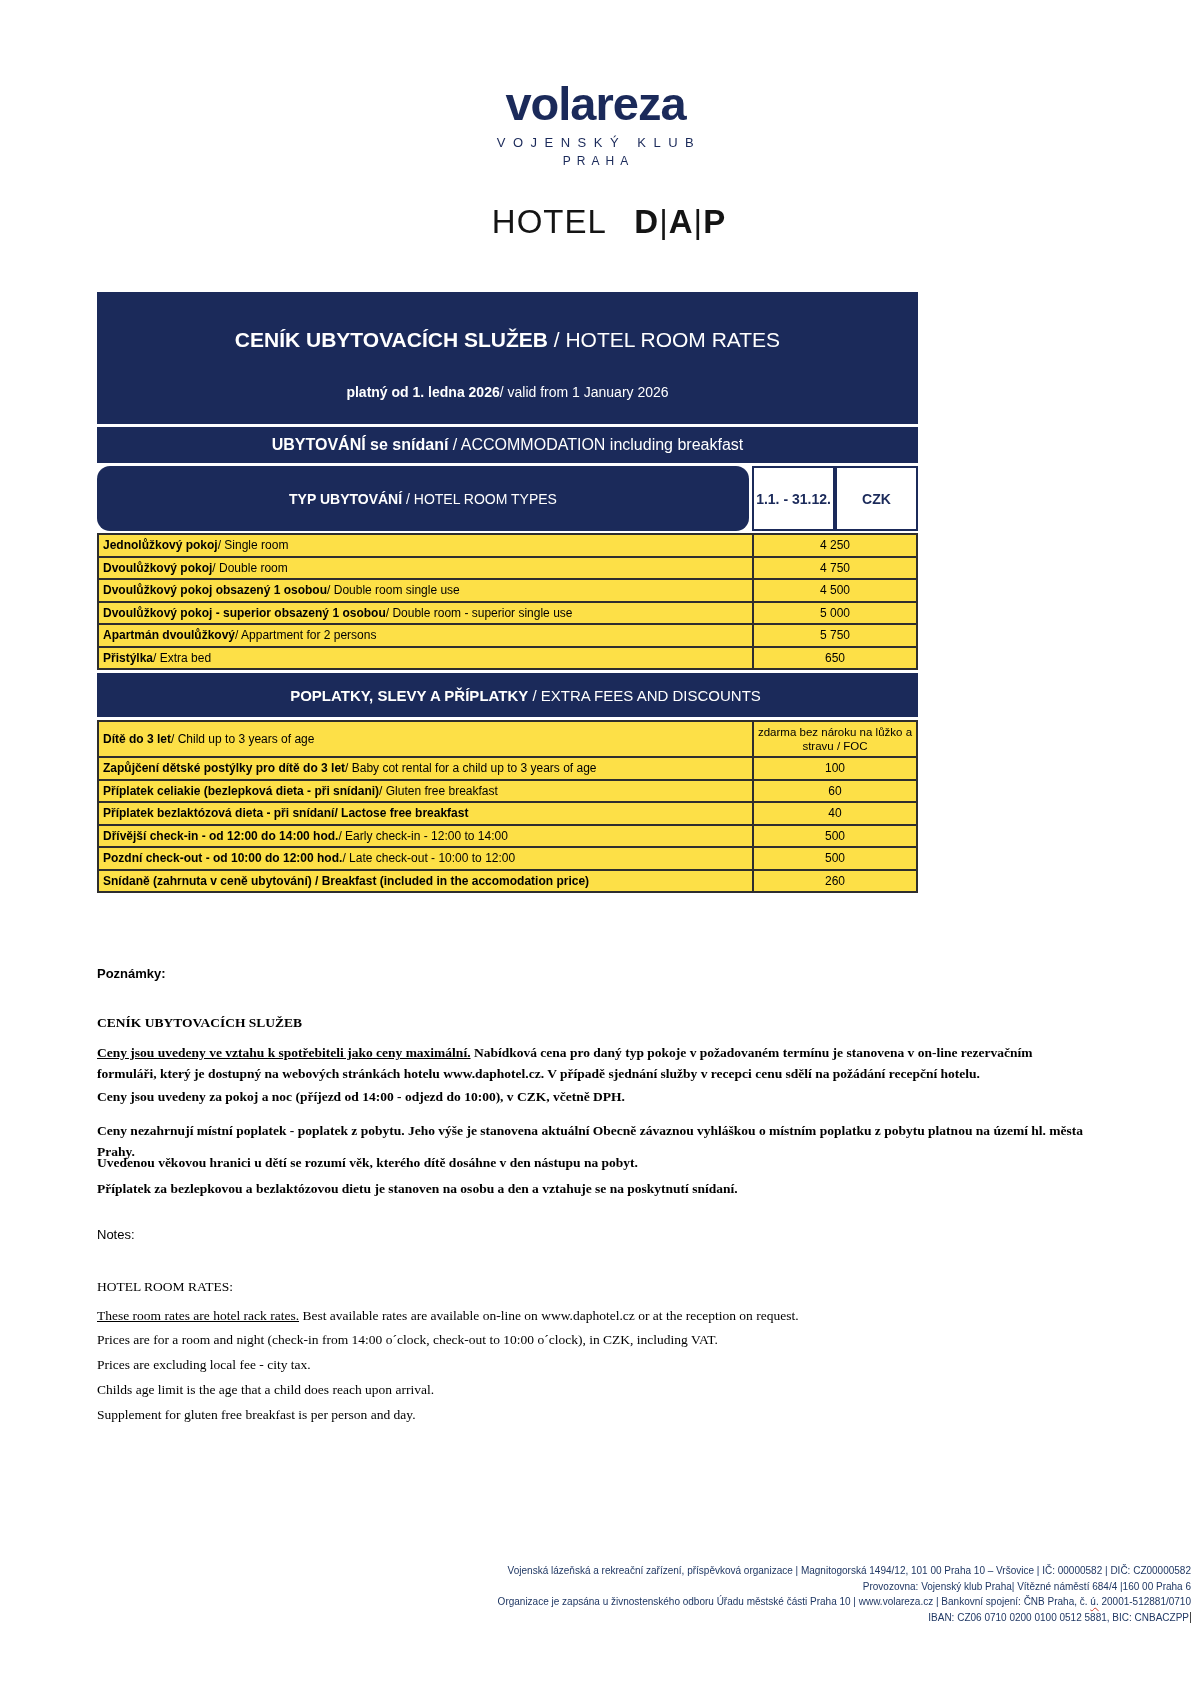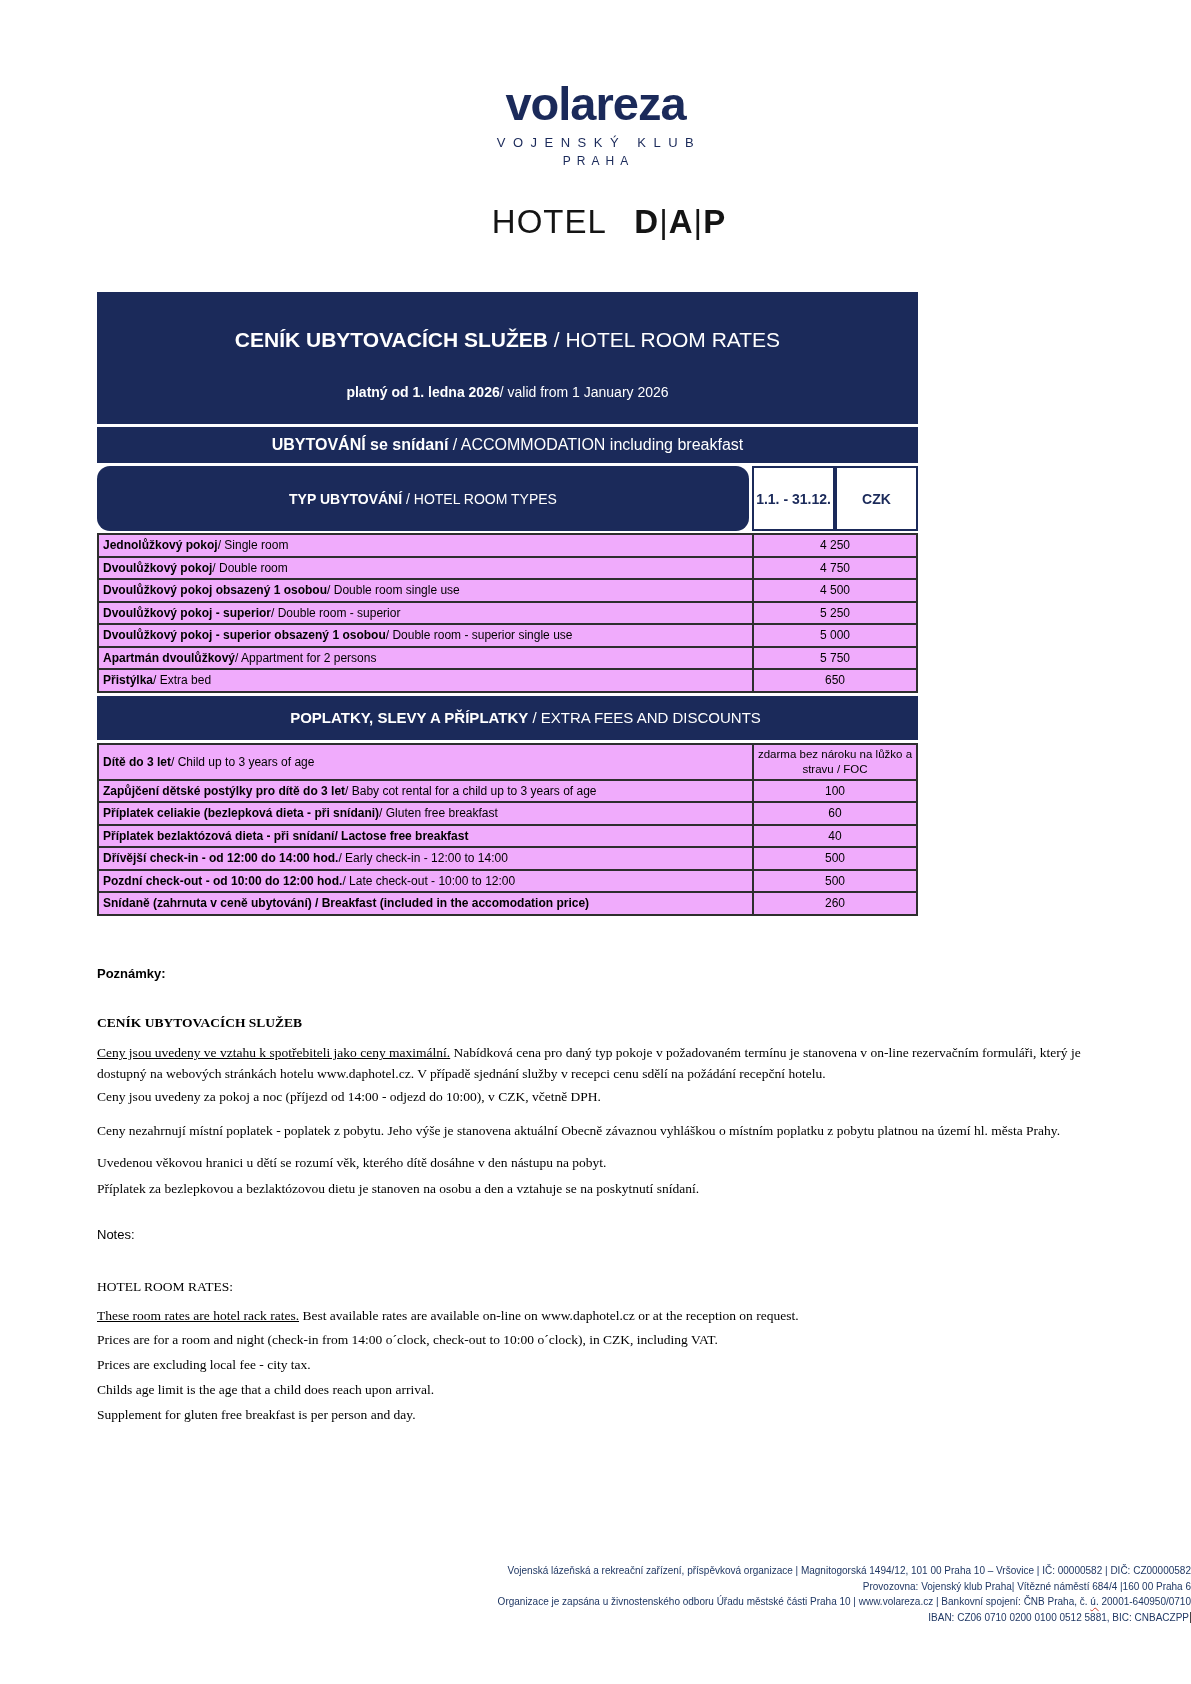--- a/index.html
+++ b/index.html
@@ -28,35 +28,35 @@
   .band-main { height:132px; position:relative; margin-bottom:3px; }
   .band-main .title { position:absolute; top:36px; width:100%; text-align:center; font-size:21px; }
   .band-main .subtitle { position:absolute; top:92px; width:100%; text-align:center; font-size:14px; }
   .band2 { height:36px; display:flex; align-items:center; justify-content:center; font-size:16px; margin-bottom:3px; }
   .hdr-row { display:flex; height:65px; margin-bottom:2px; }
   .hdr-left { flex:1; background:#1b2a5a; color:#fff; display:flex; align-items:center; justify-content:center; font-size:14px; margin-right:3px;border-radius:13px; }
   .hdr-right { width:166px; display:flex; flex-direction:row; }
   .hdr-cell { flex:1; background:#fff; color:#1b2a5a; font-weight:bold; font-size:14px;
               display:flex; align-items:center; justify-content:center; border:2px solid #1b2a5a; }
   .rows { border:2px solid #2e2e2e; background:#fff; }
-  .row { display:flex; height:22.5px; border-bottom:2px solid #2e2e2e; background:#f0abfc; }
+  .row { display:flex; height:22.5px; border-bottom:2px solid #2e2e2e; background:#fde047; }
   .rows .row:last-child { border-bottom:none; height:20.5px; }
   .row .lbl { flex:1; display:flex; align-items:center; padding-left:4px; font-size:12px; white-space:nowrap; overflow:hidden; }
   .lbl .b { font-weight:bold; }
   .row .val { width:164px; border-left:2px solid #2e2e2e; display:flex; align-items:center; justify-content:center; font-size:12px; text-align:center; }
   .row.tall { height:36px; }
   .val.small { font-size:11.5px; line-height:1.25; padding:0 2px; }
   .band-fees { height:44px; margin:3px 0; display:flex; align-items:center; justify-content:center; font-size:15px;padding-left:36px; }
 
   
   .n { position:absolute; left:97px; width:994px; }
   .sans-b { font-weight:bold; font-size:13px; }
   .sans-r { font-size:13px; }
   .serif-b { font-family:"Liberation Serif", serif; font-weight:bold; font-size:13.5px; }
-  .cs-p { font-family:"Liberation Serif", serif; font-weight:normal; font-size:13.5px; line-height:21px; }
+  .cs-p { font-family:"Liberation Serif", serif; font-weight:bold; font-size:13.5px; line-height:21px; }
   .en-p { font-family:"Liberation Serif", serif; font-size:13.5px; line-height:20px; }
   .serif-r { font-family:"Liberation Serif", serif; font-size:13.5px; }
   .ul { text-decoration:underline; }
 
   
   .footer { position:absolute; left:0; top:1563px; width:100%; text-align:right;
             color:#203864; font-size:10px; line-height:15.5px; }
   .wavy { text-decoration:underline; text-decoration-style:wavy; text-decoration-color:#d23a2a; text-underline-offset:2px; }
   .caret { display:inline-block; width:1px; height:11px; background:#444; vertical-align:middle; margin-left:1px; }
 </style>
@@ -119,27 +119,20 @@
       </div>
       <div class="row">
         <div class="lbl">
             <span class="b">Dvoulůžkový pokoj obsazený 1 osobou</span>
             <span> / Double room single use</span>
           </div>
         <div class="val">4 500</div>
       </div>
       <div class="row">
         <div class="lbl">
-            <span class="b">Dvoulůžkový pokoj - superior</span>
-            <span> / Double room - superior</span>
-          </div>
-        <div class="val">5 250</div>
-      </div>
-      <div class="row">
-        <div class="lbl">
             <span class="b">Dvoulůžkový pokoj - superior obsazený 1 osobou</span>
             <span> / Double room - superior single use</span>
           </div>
         <div class="val">5 000</div>
       </div>
       <div class="row">
         <div class="lbl">
             <span class="b">Apartmán dvoulůžkový</span>
             <span> / Appartment for 2 persons</span>
           </div>
@@ -223,17 +216,17 @@
   <div class="n serif-r" style="top:1279px;">HOTEL ROOM RATES:</div>
   <div class="n en-p" style="top:1306px;"><span class="ul">These room rates are hotel rack rates.</span><span> Best available rates are available on-line on www.daphotel.cz or at the reception on request.</span></div>
   <div class="n en-p" style="top:1330px;">Prices are for a room and night (check-in from 14:00 o´clock, check-out to 10:00 o´clock), in CZK, including VAT.</div>
   <div class="n en-p" style="top:1355px;">Prices are excluding local fee - city tax.</div>
   <div class="n en-p" style="top:1380px;">Childs age limit is the age that a child does reach upon arrival.</div>
   <div class="n en-p" style="top:1405px;">Supplement for gluten free breakfast is per person and day.</div>
 
   <div class="footer">
     <div>Vojenská lázeňská a rekreační zařízení, příspěvková organizace | Magnitogorská 1494/12, 101 00 Praha 10 – Vršovice | IČ: 00000582 | DIČ: CZ00000582</div>
     <div>Provozovna: Vojenský klub Praha| Vítězné náměstí 684/4 |160 00 Praha 6</div>
-    <div><span>Organizace je zapsána u živnostenského odboru Úřadu městské části Praha 10 | www.volareza.cz | Bankovní spojení: ČNB Praha, č. </span><span class="wavy">ú.</span><span> 20001-640950/0710</span></div>
+    <div><span>Organizace je zapsána u živnostenského odboru Úřadu městské části Praha 10 | www.volareza.cz | Bankovní spojení: ČNB Praha, č. </span><span class="wavy">ú.</span><span> 20001-512881/0710</span></div>
     <div><span>IBAN: CZ06 0710 0200 0100 0512 5881, BIC: CNBACZPP</span><span class="caret"></span></div>
   </div>
 
 </div>
 
 </body></html>

